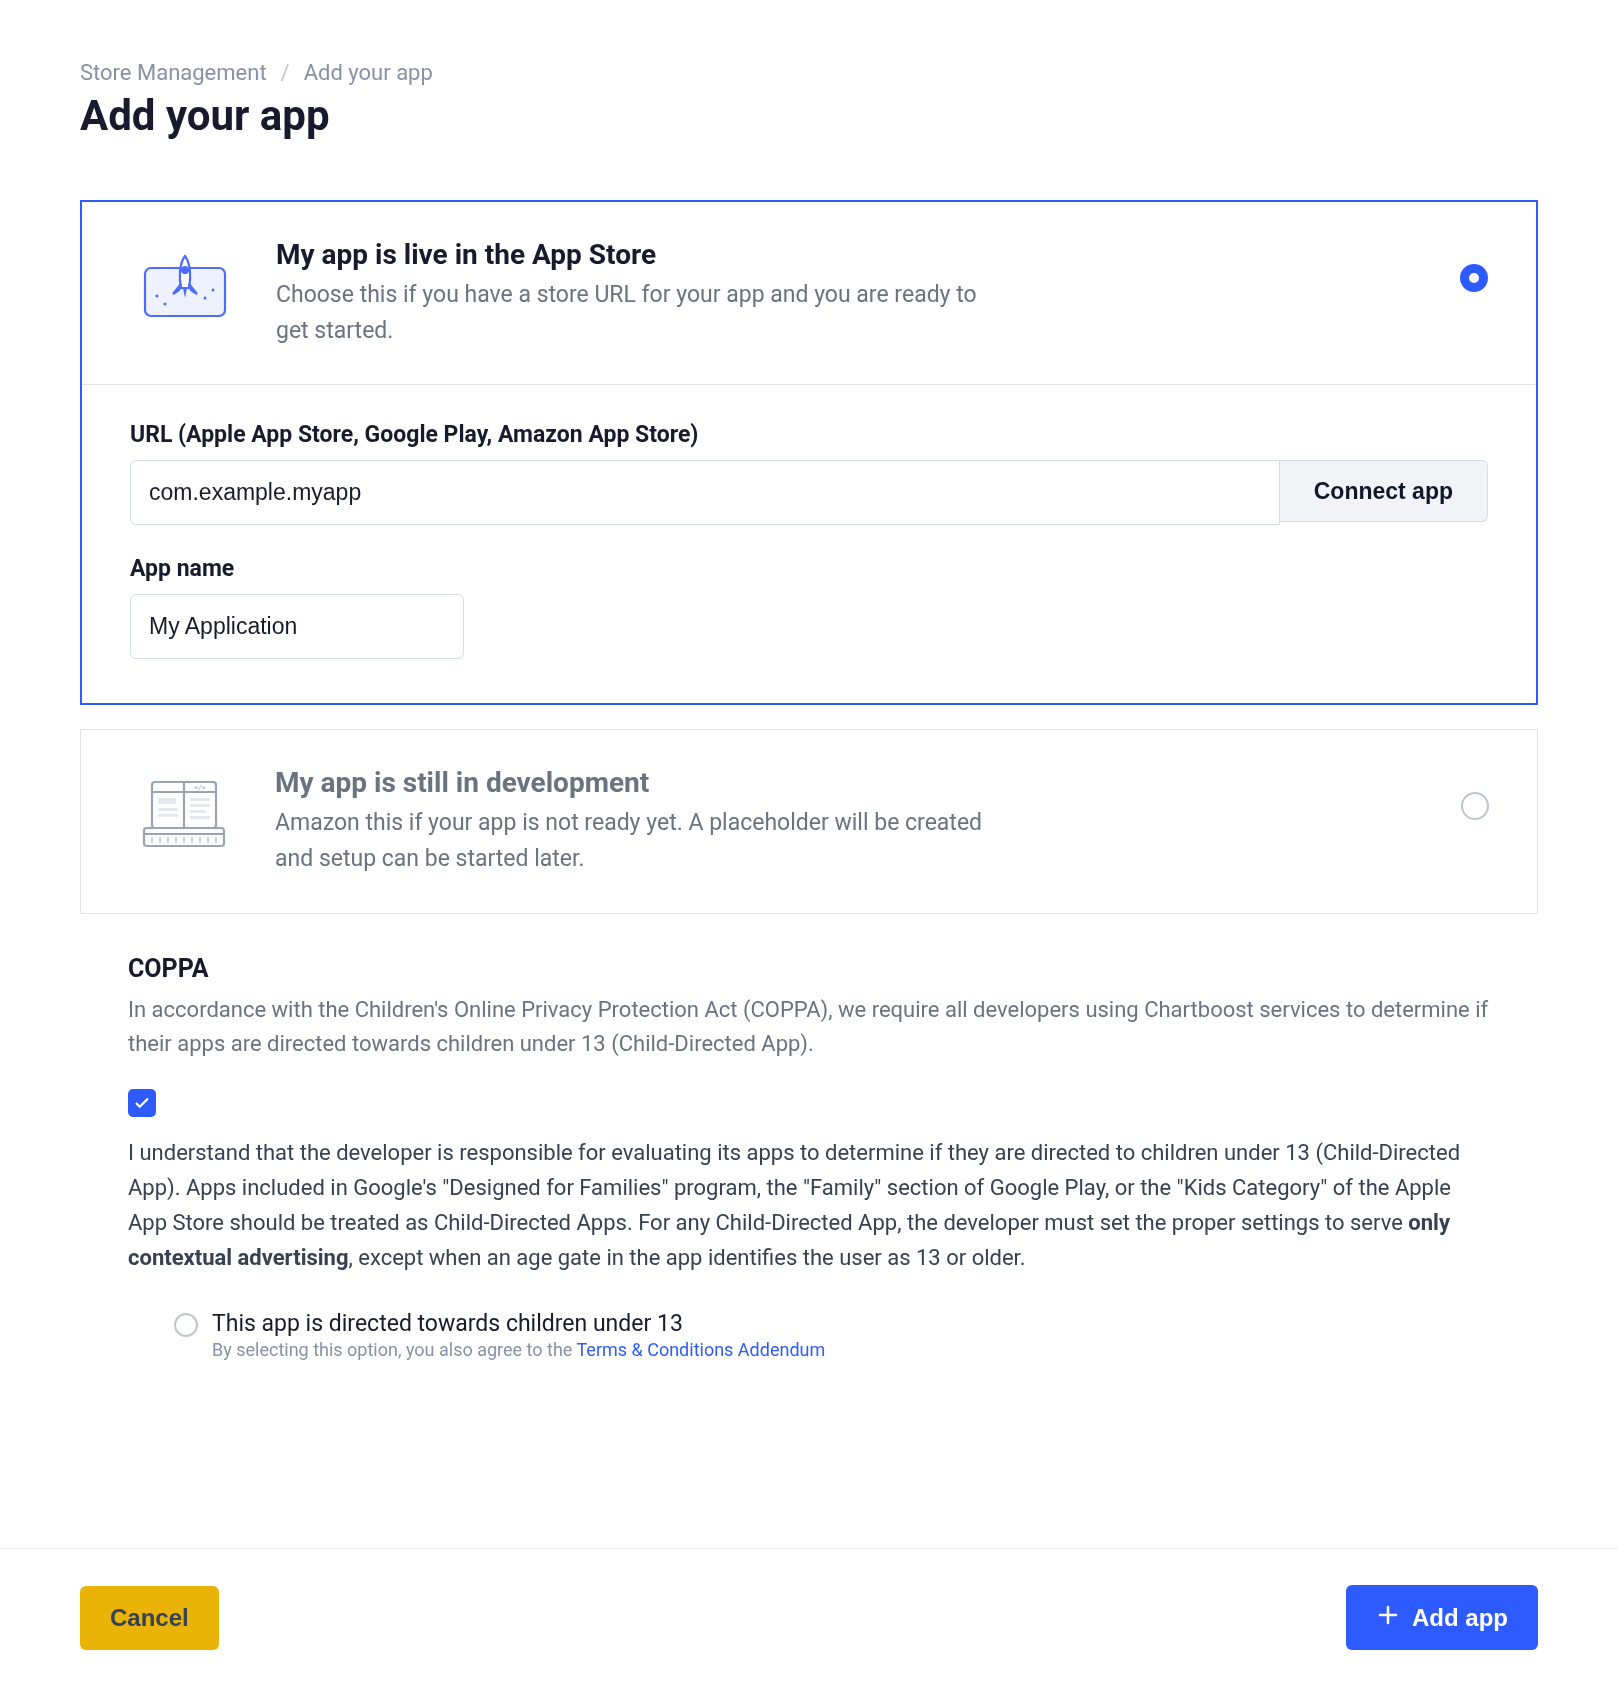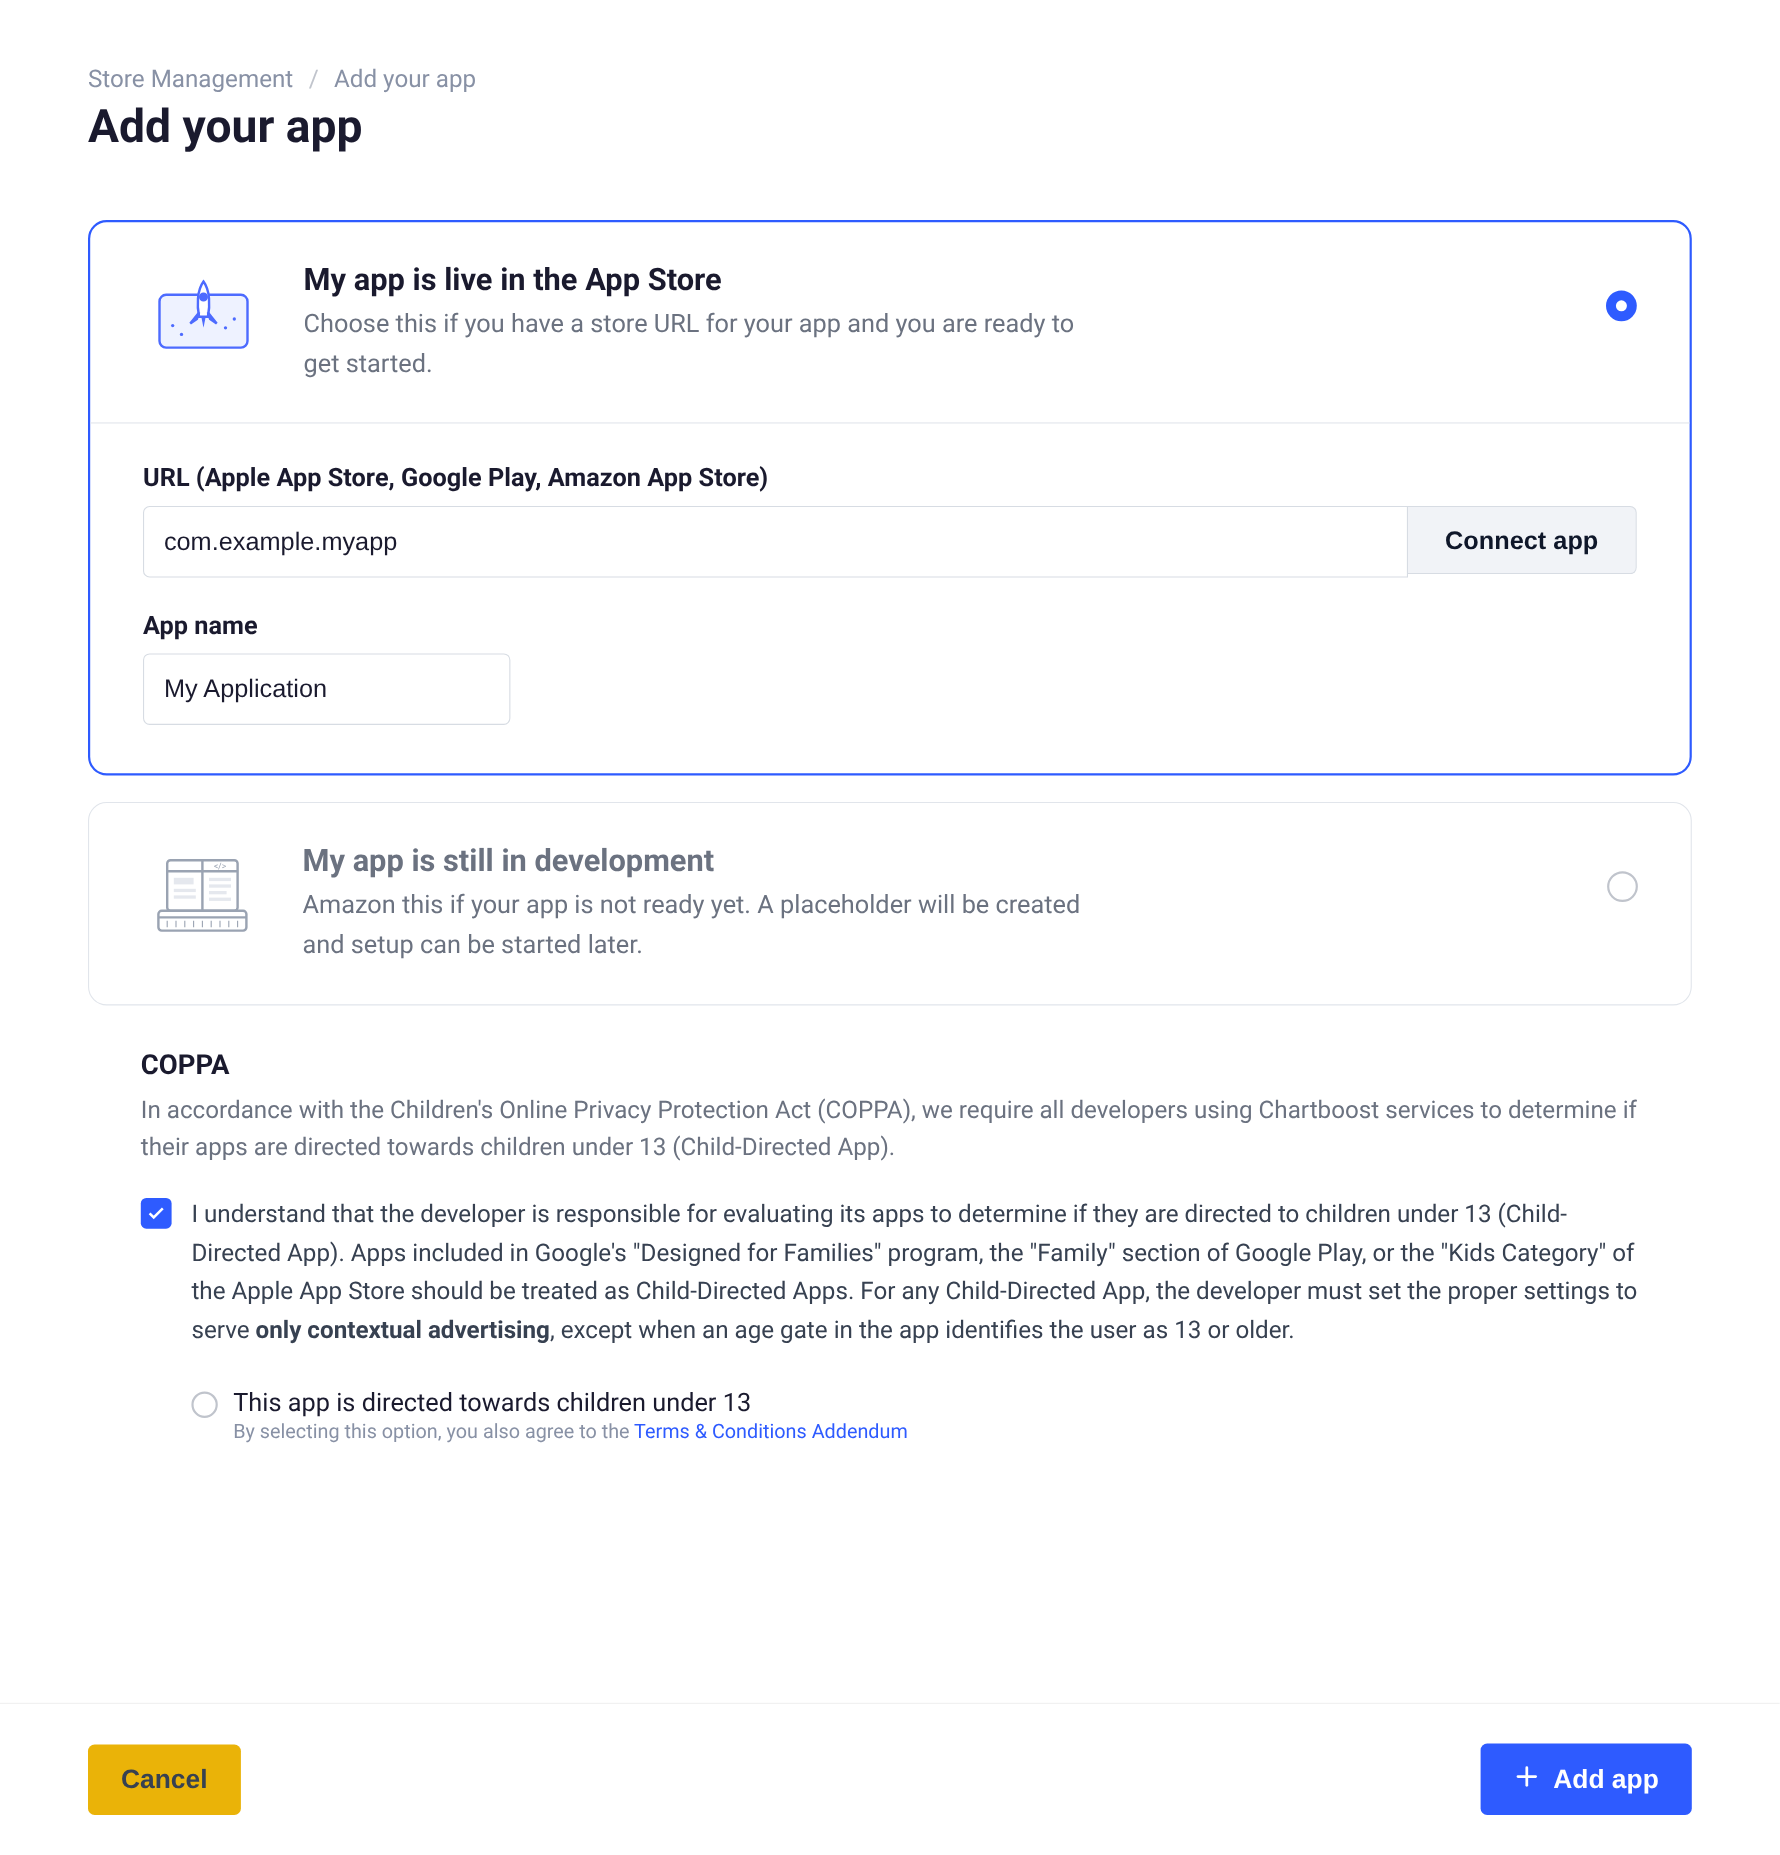--- a/index.html
+++ b/index.html
@@ -28,21 +28,21 @@
       color: #c0c4cc;
     }
     .page-title {
       font-size: 42px;
       font-weight: 700;
       color: #1a1a2e;
       margin-bottom: 60px;
     }
     .card {
       border: 1px solid #e1e5eb;
-      border-radius: 17px;
+      border-radius: 0;
       background: #ffffff;
       margin-bottom: 24px;
     }
     .card.selected {
       border: 2px solid #2e5bff;
     }
     .card-header {
       display: flex;
       align-items: flex-start;
       padding: 36px 48px 36px 48px;
@@ -157,20 +157,21 @@
     .coppa-intro {
       font-size: 22px;
       line-height: 1.55;
       color: #6b7280;
       margin-bottom: 26px;
     }
     .check-row {
       display: flex;
       align-items: flex-start;
       gap: 18px;
+      flex-direction: column;
     }
     .checkbox {
       width: 28px;
       height: 28px;
       border-radius: 5px;
       background: #2e5bff;
       display: flex;
       align-items: center;
       justify-content: center;
       flex-shrink: 0;

